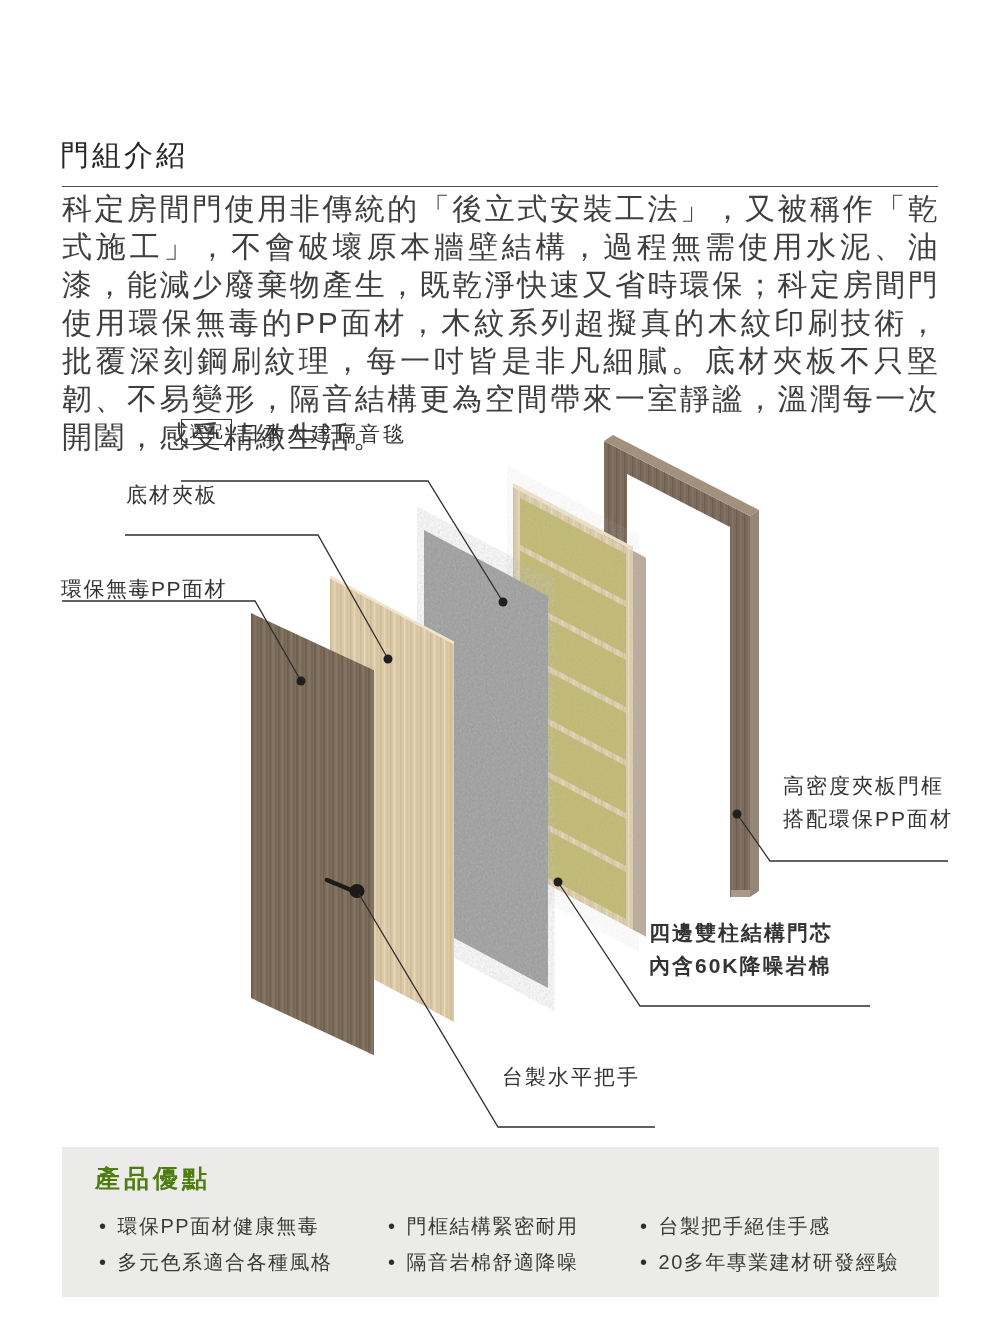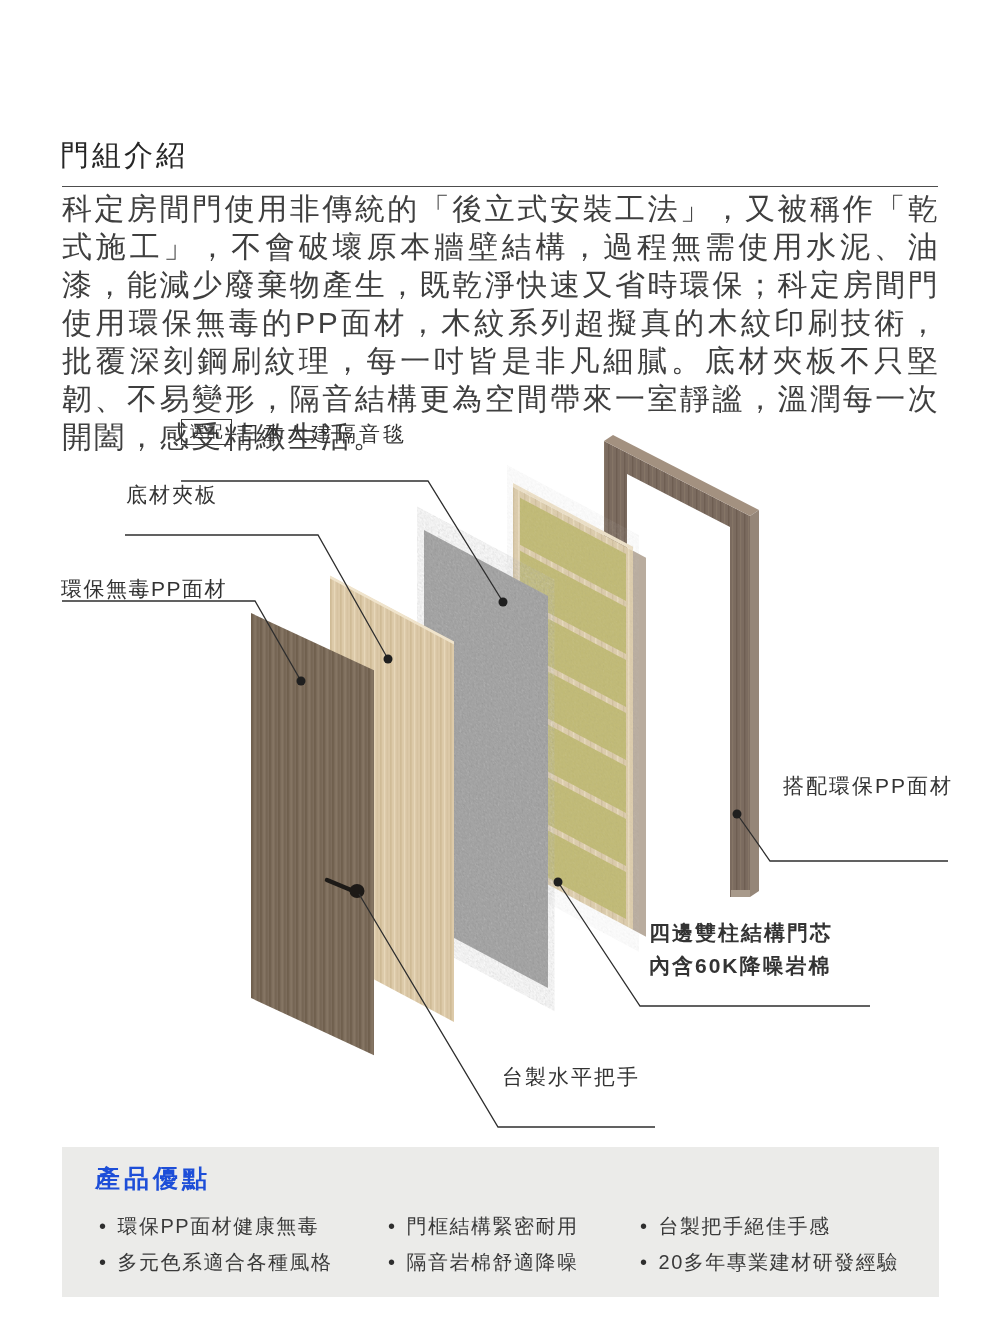--- a/index.html
+++ b/index.html
@@ -29,21 +29,21 @@
   .lbl-blanket{left:239px;top:420px;font-size:21px;letter-spacing:3px;}
   .lbl-plywood{left:126px;top:481px;}
   .lbl-pp{left:61px;top:575px;letter-spacing:1.5px;}
   .lbl-frame{left:783px;top:769px;}
   .lbl-core{left:649px;top:916px;font-weight:bold;}
   .lbl-handle{left:502px;top:1063px;}
   .adv-box{
     left:62px;top:1123px;width:877px;height:150px;background:#ebebe9;
   }
   .adv-title{
-    position:absolute;left:33px;top:15px;font-size:25px;font-weight:600;letter-spacing:4px;color:#1d4ed8;
+    position:absolute;left:33px;top:15px;font-size:25px;font-weight:600;letter-spacing:4px;color:#4d7c0f;
   }
   .adv-grid{
     position:absolute;left:37px;top:66px;width:810px;
     display:grid;grid-template-columns:289px 252px 1fr;row-gap:10px;
     font-size:20px;letter-spacing:1.5px;color:#3a3a3a;
   }
   .adv-item{display:flex;align-items:baseline;line-height:26px;white-space:nowrap;}
   .adv-item .bullet{font-size:20px;margin-right:10px;color:#2e2e2e;}
 </style>
 </head>
@@ -148,20 +148,21 @@
         <circle cx="558" cy="458" r="4.5"></circle>
       </g>
     </svg>
   </div>
 
   <div class="badge">選配</div>
   <div class="callout-label lbl-blanket">日本大建隔音毯</div>
   <div class="callout-label lbl-plywood">底材夾板</div>
   <div class="callout-label lbl-pp">環保無毒PP面材</div>
   <div class="callout-label lbl-frame two-line">
+    <span>高密度夾板門框</span>
     <span>搭配環保PP面材</span>
   </div>
   <div class="callout-label lbl-core two-line">
     <span>四邊雙柱結構門芯</span>
     <span>內含60K降噪岩棉</span>
   </div>
   <div class="callout-label lbl-handle">台製水平把手</div>
 
   <div class="abs adv-box">
     <div class="adv-title">產品優點</div>

